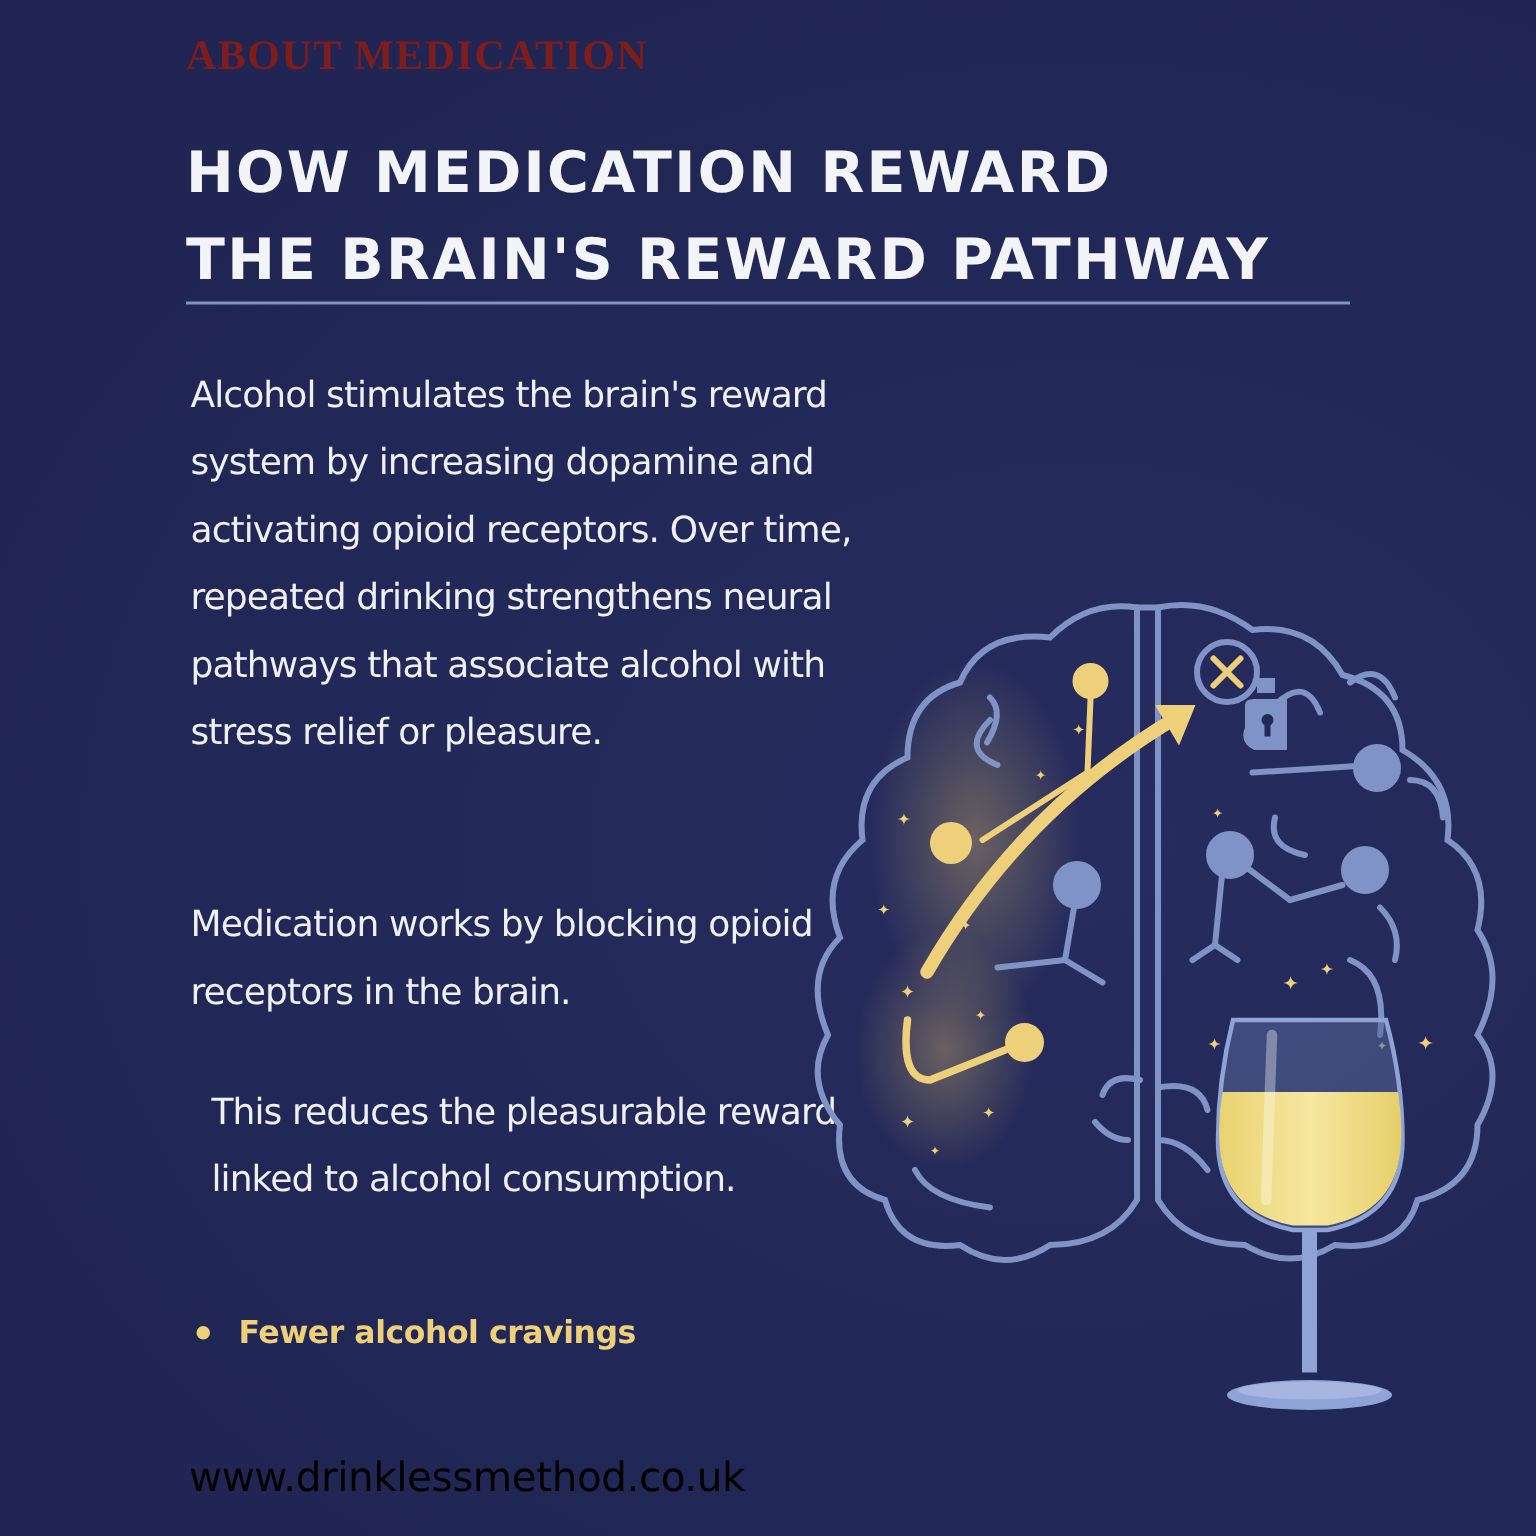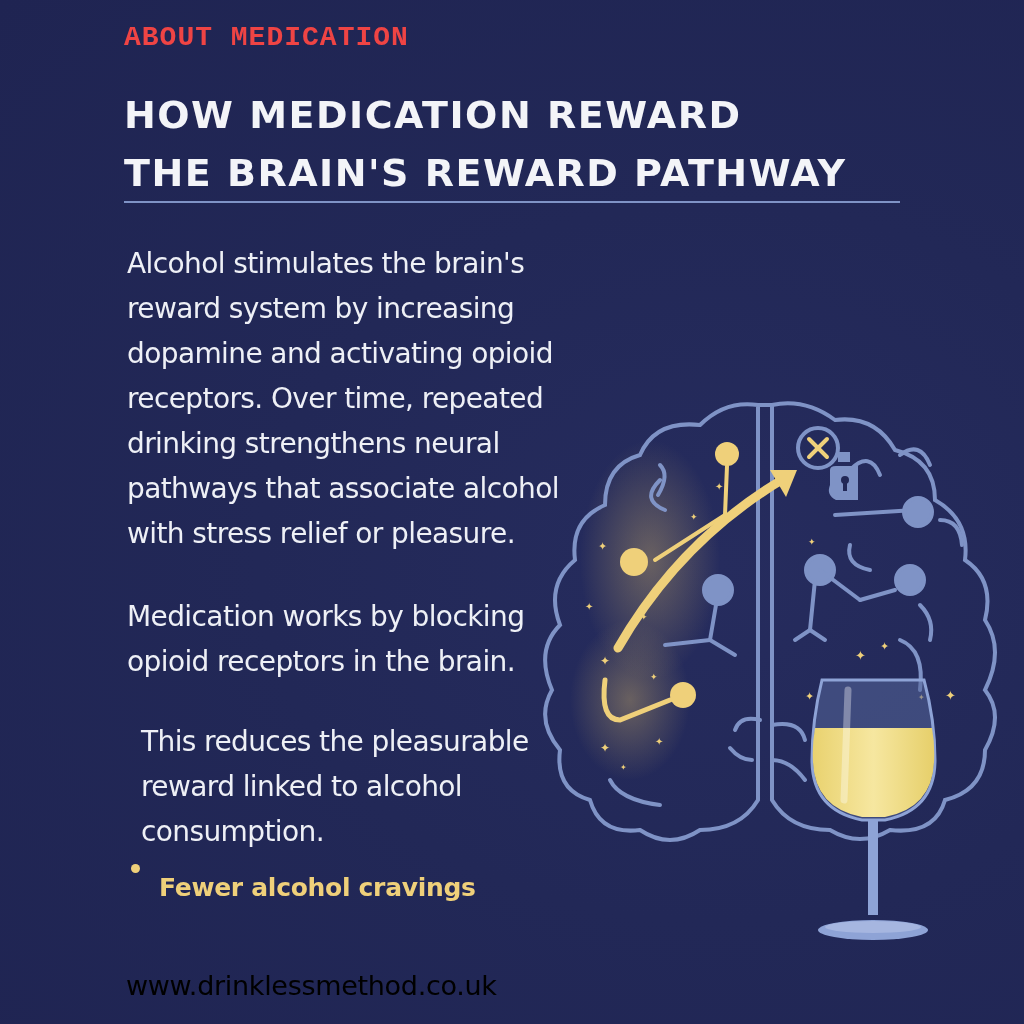--- a/index.html
+++ b/index.html
@@ -4,47 +4,47 @@
 <style>
   html, body { margin:0; padding:0; }
   body {
     width:1024px; height:1024px; overflow:hidden;
     background: radial-gradient(ellipse at 70% 55%, #262c5e 0%, #222857 45%, #1f2452 100%);
     font-family: "DejaVu Sans", "Liberation Sans", sans-serif;
     position:relative;
   }
   .eyebrow {
     position:absolute; left:124px; top:22px;
-    font-family:Liberation Mono, monospace; font-weight:bold;
-    font-size:28px; letter-spacing:1px; color:#ef4444;
+    font-family:Liberation Serif, serif; font-weight:bold;
+    font-size:28px; letter-spacing:1px; color:#7f1d1d;
   }
   .title {
     position:absolute; left:124px; top:86px; width:820px;
     font-family:"DejaVu Sans", sans-serif; font-weight:bold;
     font-size:38px; line-height:58px; letter-spacing:1.5px; color:#f3f4f8;
   }
   .rule {
     position:absolute; left:124px; top:201px; width:776px; height:2px;
     background:#7f93c6;
   }
   .para {
     position:absolute; left:127px; width:460px;
-    font-size:28px; line-height:45px; color:#eef0f6;
+    font-size:24px; line-height:45px; color:#eef0f6;
     font-family:"DejaVu Sans", sans-serif; font-weight:normal;
   }
   .p1 { top:241px; letter-spacing:-0.6px; }
   .p2 { top:594px; letter-spacing:-0.6px; }
   .p3 { top:719px; letter-spacing:-0.6px;margin-left:14px; }
   .bullets {
     position:absolute; left:127px; top:864px; margin:0; padding:0; list-style:none;
   }
   .bullets li {
     font-family:"DejaVu Sans", sans-serif; font-weight:bold;
-    font-size:25px; line-height:48px; color:#efd07a; letter-spacing:-0.3px;
-    display:flex; align-items:flex-start;
+    font-size:21px; line-height:48px; color:#efd07a; letter-spacing:-0.3px;
+    display:flex; align-items:center;
   }
   .dot {
     display:inline-block; width:9px; height:9px; border-radius:50%;
     background:#efd07a; margin-right:19px; margin-left:4px;
   }
   .footer {
     position:absolute; left:126px; top:970px;
     font-size:27px; color:#000000; letter-spacing:-0.3px;
     font-family:"DejaVu Sans", sans-serif;
   }

